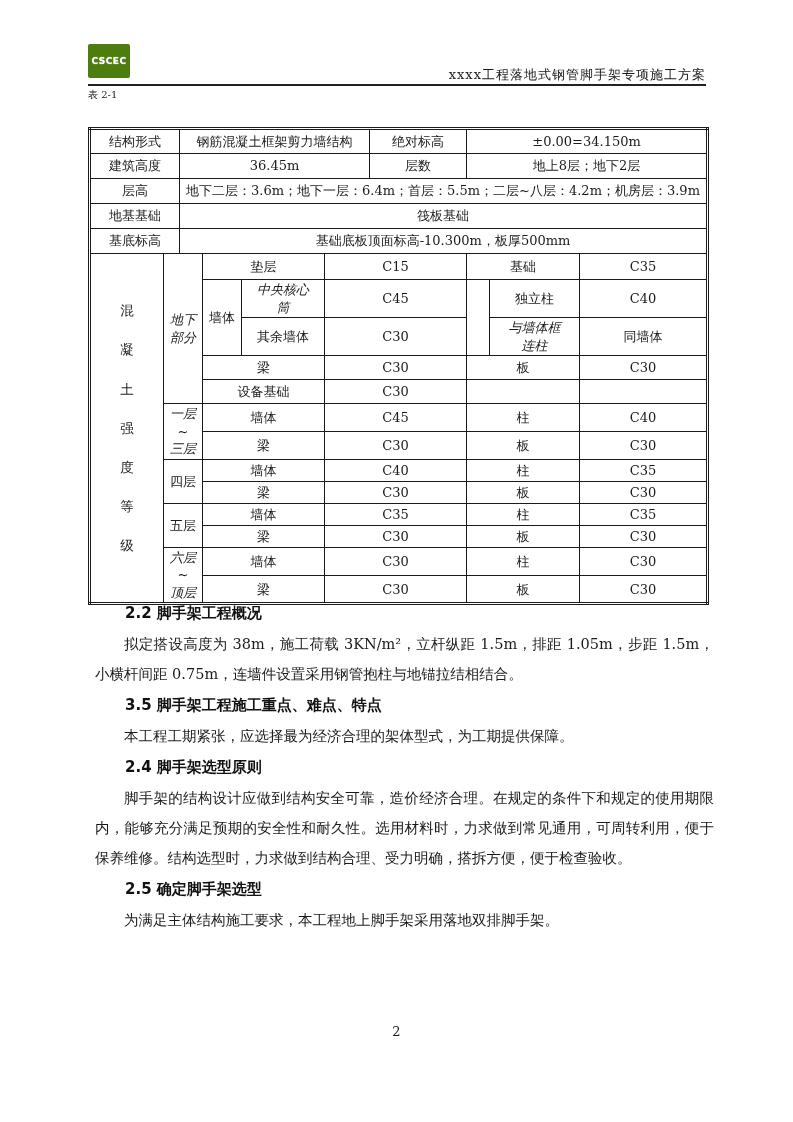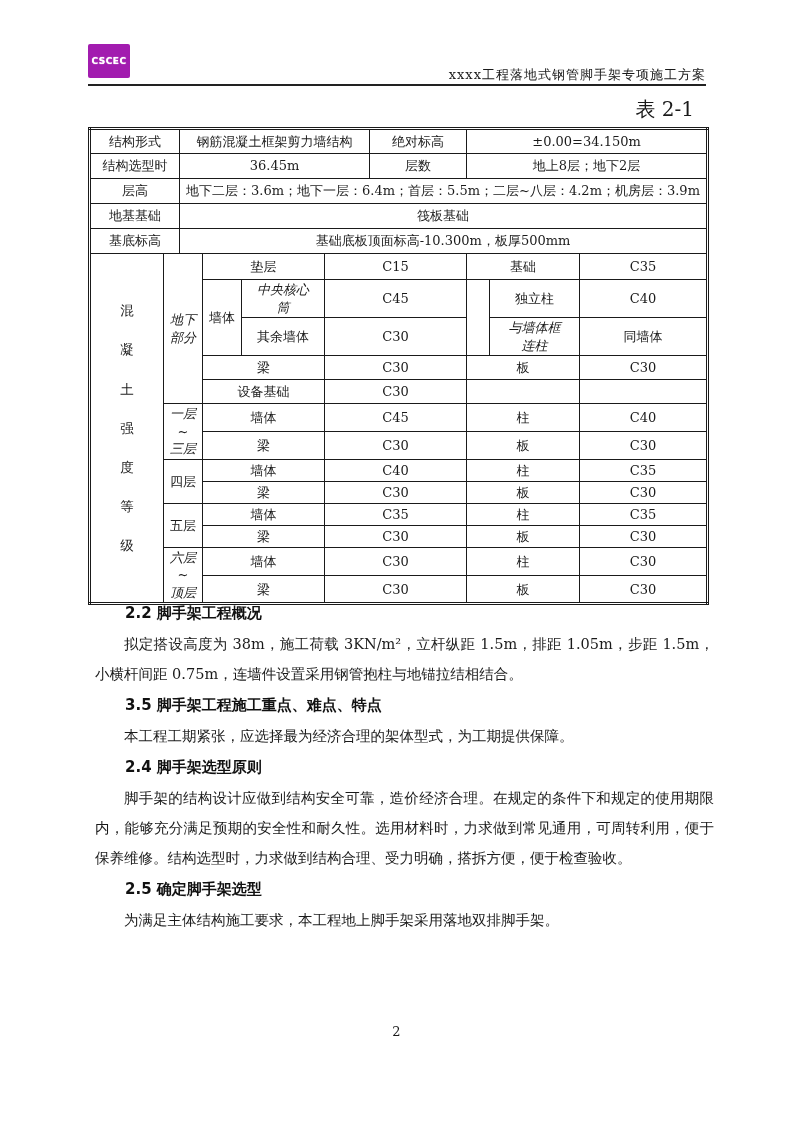--- a/index.html
+++ b/index.html
@@ -10,31 +10,31 @@
     font-family:"DejaVu Serif","Liberation Serif",serif;
   }
   
   .hdr {
     position:absolute; left:88px; top:44px; width:618px; height:42px;
     border-bottom:2px solid #222;
     display:flex; justify-content:space-between; align-items:flex-end;
   }
   .logo {
     align-self:flex-start;
-    width:42px; height:34px; background:#a21caf; border-radius:2px;
+    width:42px; height:34px; background:#4d7c0f; border-radius:2px;
     color:#fff; display:flex; align-items:center; justify-content:center;
     font-family:"DejaVu Sans","Liberation Sans",sans-serif;
     font-weight:bold; font-size:9px; letter-spacing:0.5px;
     text-shadow:0 0 1px #fff;
   }
   .hdr-title { font-size:13px; letter-spacing:1px; white-space:nowrap; }
   
   .caption {
-    position:absolute; top:96px; left:88px; width:606px;
-    text-align:right; font-size:20px;
+    position:absolute; top:88px; left:88px; width:606px;
+    font-size:10px;
   }
   
   table.ct {
     position:absolute; top:127px; left:88px; width:618px;
     border-collapse:collapse; table-layout:fixed;
     font-size:13px; line-height:1.35;
     border:3px double #1a1a1a;
   }
   table.ct td {
     border:1px solid #1a1a1a; text-align:center; vertical-align:middle;
@@ -87,21 +87,21 @@
     </colgroup>
     <tbody>
 
       <tr class="h25">
         <td colspan="2">结构形式</td>
         <td colspan="4">钢筋混凝土框架剪力墙结构</td>
         <td>绝对标高</td>
         <td colspan="3">±0.00=34.150m</td>
       </tr>
       <tr class="h25">
-        <td colspan="2">结构选型时</td>
+        <td colspan="2">建筑高度</td>
         <td colspan="4">36.45m</td>
         <td>层数</td>
         <td colspan="3">地上8层；地下2层</td>
       </tr>
       <tr class="h25">
         <td colspan="2">层高</td>
         <td colspan="8">地下二层：3.6m；地下一层：6.4m；首层：5.5m；二层~八层：4.2m；机房层：3.9m</td>
       </tr>
       <tr class="h25">
         <td colspan="2">地基基础</td>

